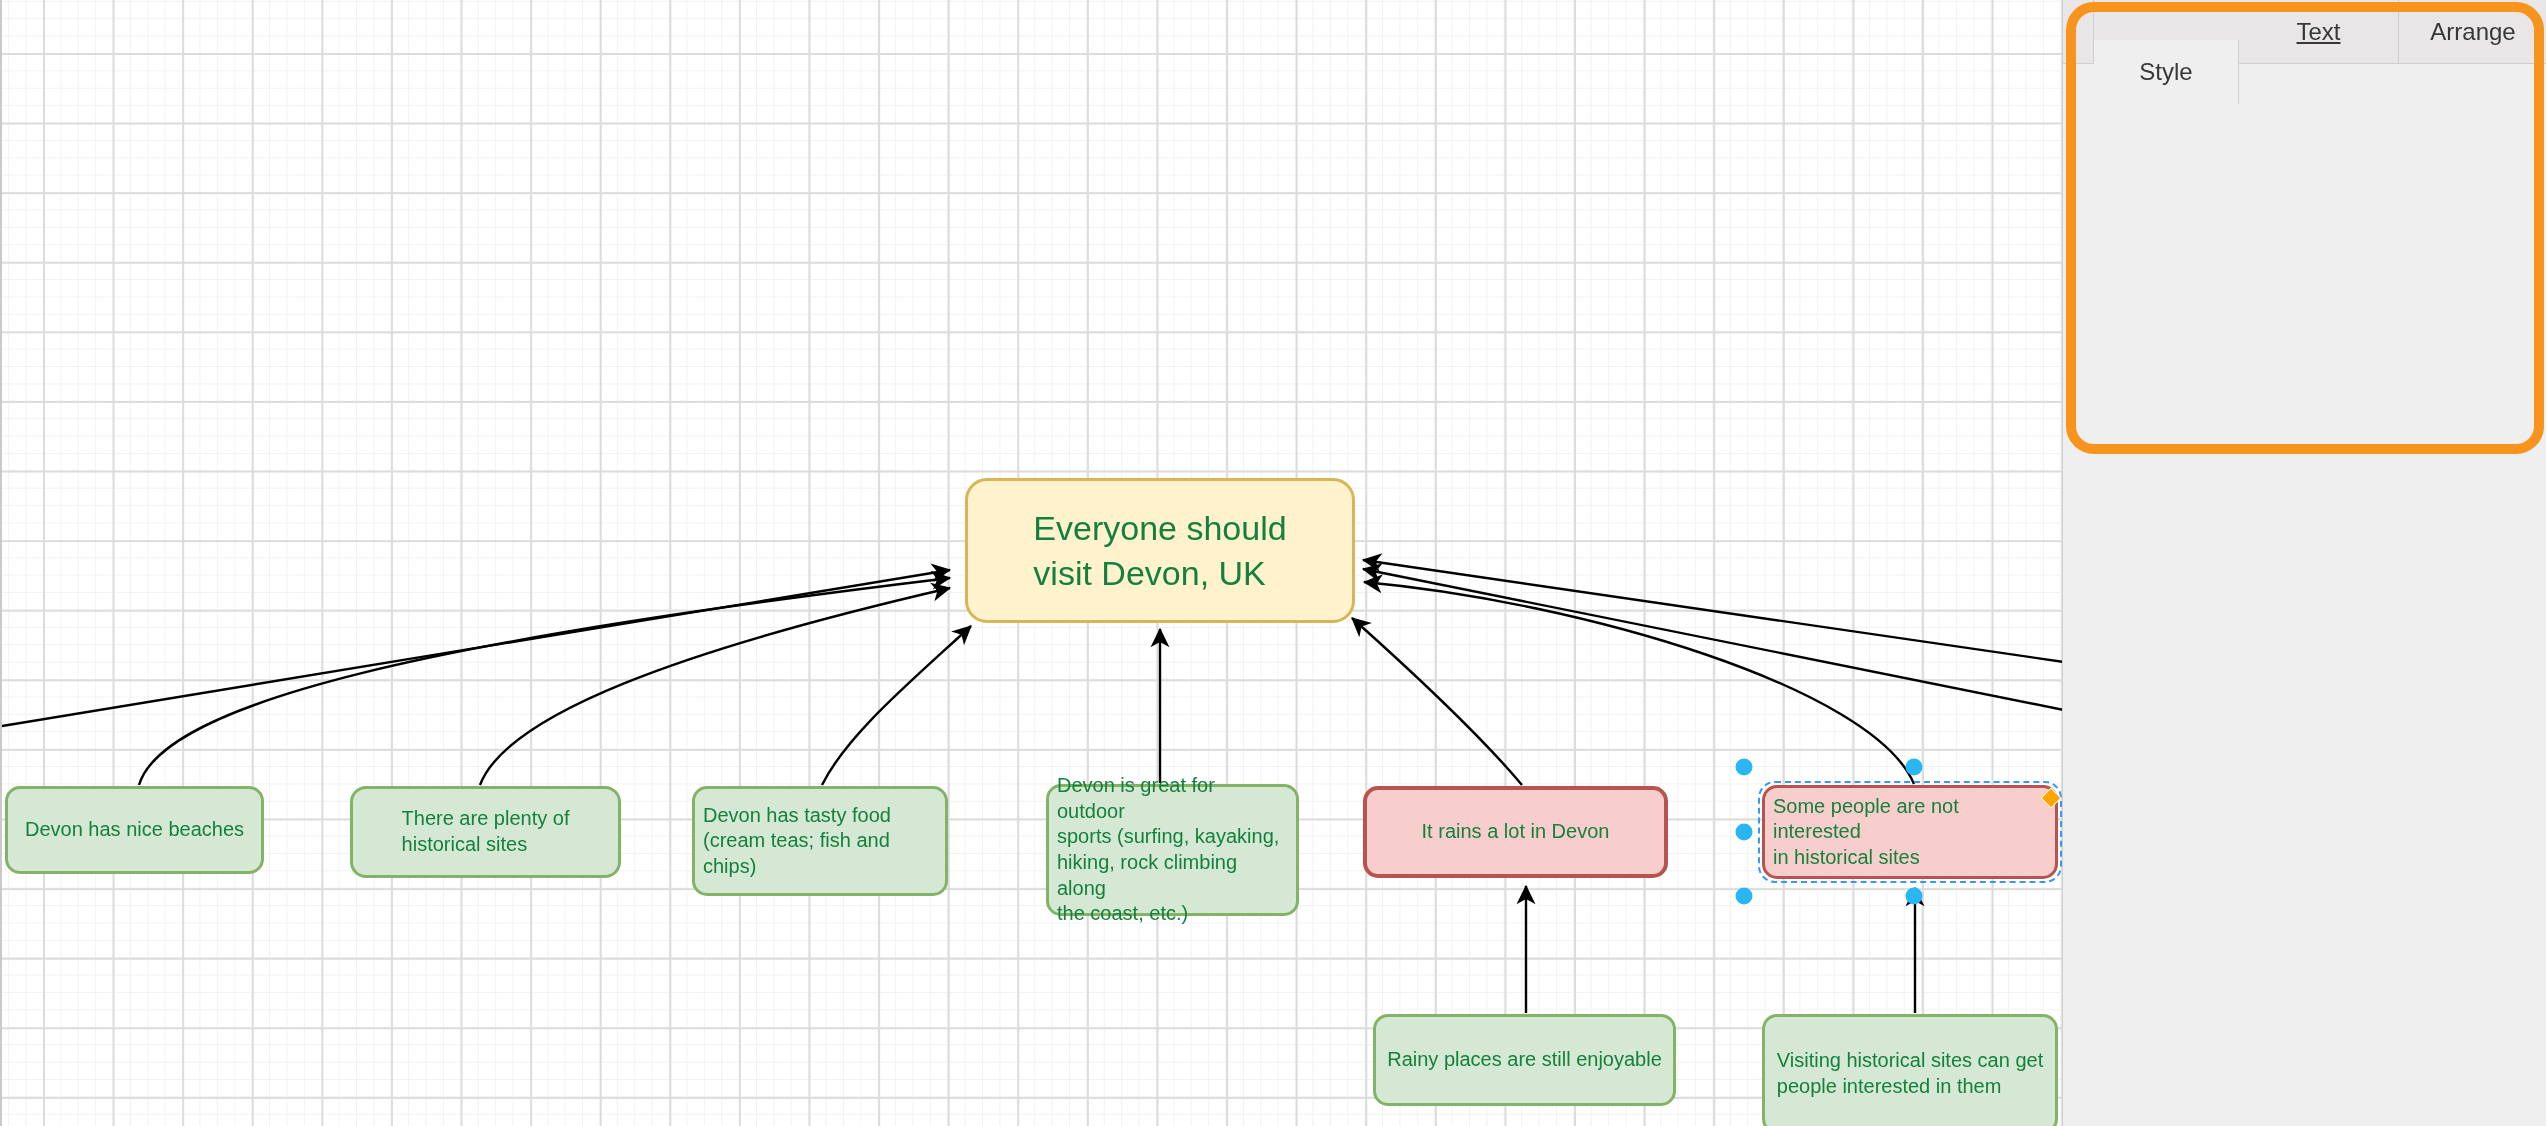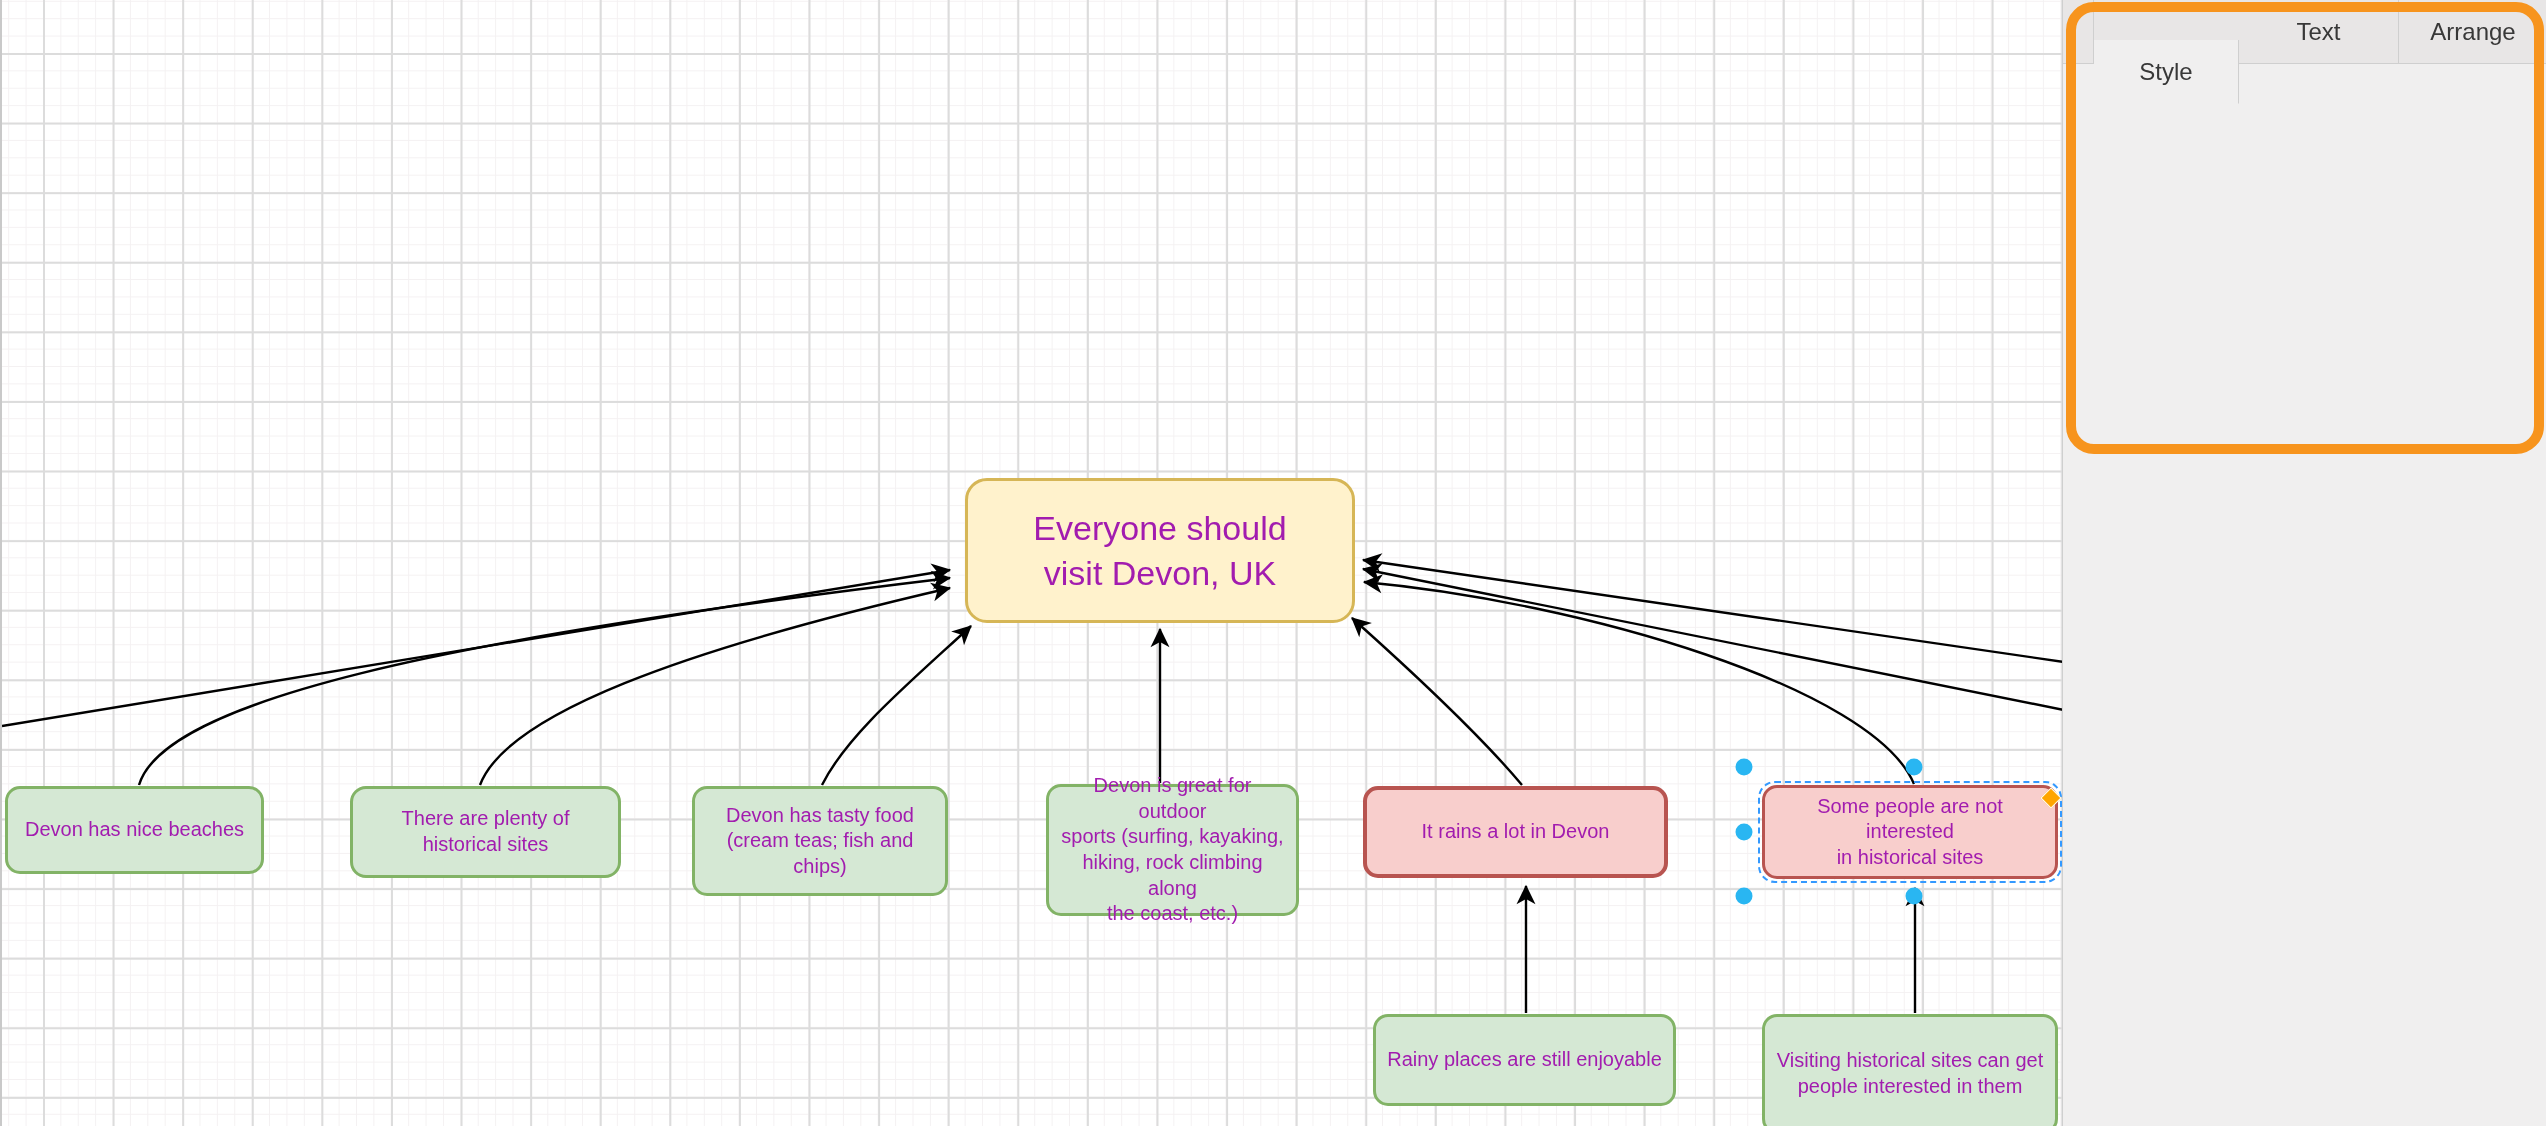--- a/index.html
+++ b/index.html
@@ -16,21 +16,21 @@
       linear-gradient(#f4f1f2 1px, transparent 1px),
       linear-gradient(90deg, #f4f1f2 1px, transparent 1px);
     background-size:69.6px 69.6px, 69.6px 69.6px, 17.4px 17.4px, 17.4px 17.4px;
     background-position:0 -16.6px, -28.6px 0, 0 0.8px, 6.2px 0;
     border-left:2px solid #c9c9c9;
   }
   #edges { position:absolute; left:0; top:0; }
 
   .node {
     position:absolute; display:flex; align-items:center; justify-content:center;
-    text-align:center; white-space:pre-line; color:#a21caf; font-size:20px; line-height:1.28;
+    text-align:left; white-space:pre-line; color:#15803d; font-size:20px; line-height:1.28;
     border-radius:15px; padding:0 8px;
   }
   .node.green  { background:#d5e8d4; border:3px solid #82b366; }
   .node.red    { background:#f8cecc; border:4px solid #b85450; }
   .node.yellow { background:#fff2cc; border:3px solid #d6b656; font-size:34px; line-height:1.3; border-radius:22px; }
 
   #node-claim        { left:963px;  top:478px;  width:390px; height:145px; }
   #node-beaches      { left:3px;    top:786px;  width:259px; height:88px; }
   #node-historical   { left:348px;  top:786px;  width:271px; height:92px;border-radius:16px; }
   #node-food         { left:690px;  top:786px;  width:256px; height:110px; }
@@ -60,21 +60,21 @@
   
   #panel {
     position:absolute; left:2062px; top:0; width:484px; height:1126px;
     background:#f0efef; border-left:1px solid #cfcfcf;
     color:#2f2f2f;
   }
   #tabbar { position:absolute; left:0; top:0; width:484px; height:64px; background:#e8e6e6; border-bottom:1px solid #cfcfcf; display:flex; }
   .tab { height:64px; display:flex; align-items:center; justify-content:center; font-size:24px; color:#383838; border-right:1px solid #cfcfcf; }
   #tab-spacer { width:31px; border-right:1px solid #cfcfcf; }
   #tab-style { width:145px; background:#f0efef; border-bottom:1px solid #f0efef; margin-bottom:-1px;margin-top:40px; }
-  #tab-text { width:160px; }
+  #tab-text { width:160px;text-decoration:underline; }
   #tab-arrange { flex:1; border-right:none; }
 
   #highlight {
     position:absolute; left:2066px; top:2px; width:478px; height:452px;
     border:10px solid #f7941d; border-radius:28px; pointer-events:none;
   }
 </style>
 </head>
 <body>
 

